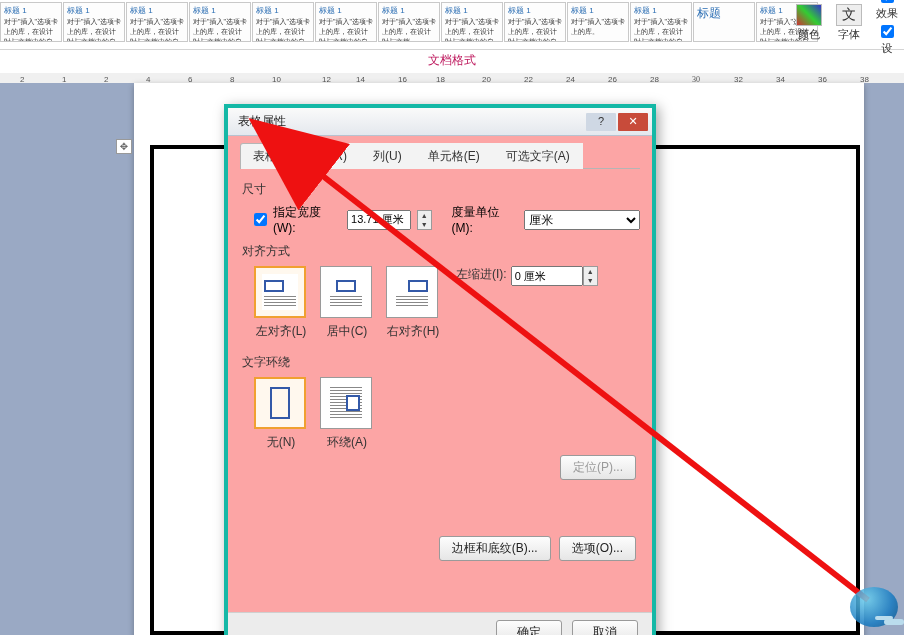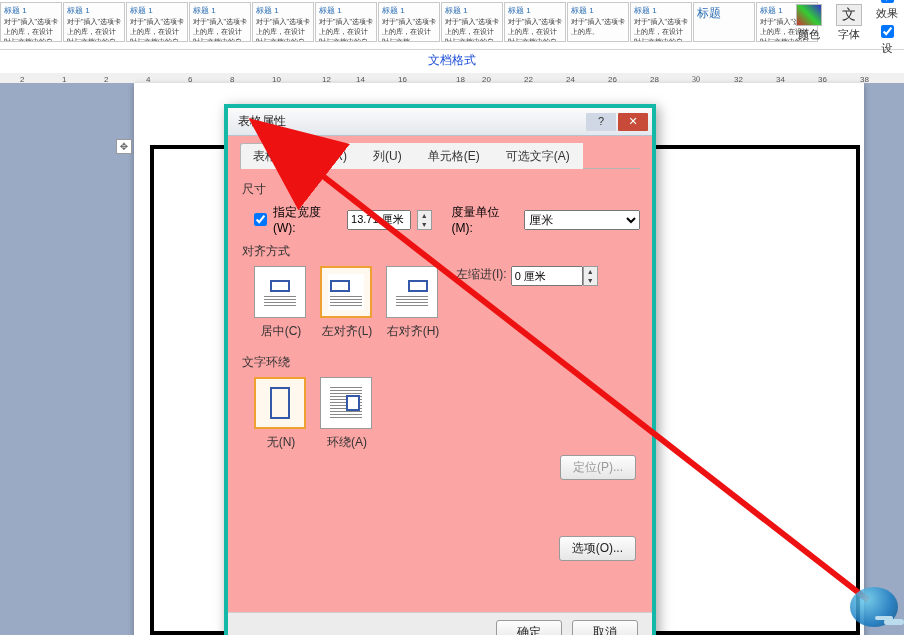--- a/index.html
+++ b/index.html
@@ -8,21 +8,21 @@
 
 .ribbon { height: 50px; background: #fff; border-bottom: 1px solid #d4d4d4; position: relative; padding-top: 2px; }
 .style-gallery { display: flex; gap: 1px; height: 40px; overflow: hidden; }
 .style-item { border: 1px solid #c9c9c9; width: 62px; height: 40px; font-size: 7px; color: #333; padding: 2px 3px; overflow: hidden; background: #fdfdfd; }
 .style-item .st-title { color: #2a6db3; font-size: 8px; display: block; margin-bottom: 1px; }
 .ribbon-right { position: absolute; right: 0; top: 0; display: flex; gap: 14px; align-items: center; height: 46px; padding-right: 6px; }
 .ribbon-btn { display: flex; flex-direction: column; align-items: center; font-size: 11px; color: #333; cursor: pointer; }
 .ribbon-btn .ic { width: 26px; height: 22px; background: #eee; border: 1px solid #bbb; margin-bottom: 1px; }
 .ribbon-chk { font-size: 11px; color: #333; display: flex; flex-direction: column; gap: 4px; }
 .ribbon-chk label { display: flex; align-items: center; gap: 3px; flex-direction: column; }
-.doc-style-label { text-align: center; font-size: 12px; color: #1d4ed8; padding: 2px 0 4px; }
+.doc-style-label { text-align: center; font-size: 12px; color: #be185d; padding: 2px 0 4px; }
 
 
 .ruler-area { height: 15px; background: #f0f0f0; display: flex; align-items: center; position: relative; font-size: 8px; color: #555; overflow: hidden; }
 .ruler-tick { position: absolute; top: 2px; }
 
 
 .canvas { position: absolute; top: 83px; left: 0; right: 0; bottom: 0; background: #9aa9c4; }
 .page { position: absolute; left: 134px; top: 0; width: 730px; height: 560px; background: #fff; box-shadow: 0 2px 6px rgba(0,0,0,.3); }
 .table-sel { position: absolute; left: 16px; top: 62px; width: 710px; height: 490px; border: 4px solid #000; }
 .move-handle { position: absolute; left: 116px; top: 56px; width: 16px; height: 15px; border: 1px solid #999; background: #fff; font-size: 10px; text-align: center; line-height: 13px; color: #666; cursor: move; }
@@ -129,21 +129,21 @@
     <span class="ruler-tick" style="left: 20px;">2</span>
     <span class="ruler-tick" style="left: 62px;">1</span>
     <span class="ruler-tick" style="left: 104px;">2</span>
     <span class="ruler-tick" style="left: 146px;">4</span>
     <span class="ruler-tick" style="left: 188px;">6</span>
     <span class="ruler-tick" style="left: 230px;">8</span>
     <span class="ruler-tick" style="left: 272px;">10</span>
     <span class="ruler-tick" style="left: 314px; margin-left: 8px;">12</span>
     <span class="ruler-tick" style="left: 356px;">14</span>
     <span class="ruler-tick" style="left: 398px;">16</span>
-    <span class="ruler-tick" style="left: 456px;">18</span>
+    <span class="ruler-tick" style="left: 436px;">18</span>
     <span class="ruler-tick" style="left: 482px;">20</span>
     <span class="ruler-tick" style="left: 524px;">22</span>
     <span class="ruler-tick" style="left: 566px;">24</span>
     <span class="ruler-tick" style="left: 608px;">26</span>
     <span class="ruler-tick" style="left: 650px;">28</span>
     <span class="ruler-tick" style="left: 692px; font-family: Liberation Serif, serif;">30</span>
     <span class="ruler-tick" style="left: 734px;">32</span>
     <span class="ruler-tick" style="left: 776px;">34</span>
     <span class="ruler-tick" style="left: 818px;">36</span>
     <span class="ruler-tick" style="left: 860px;">38</span>
@@ -181,30 +181,30 @@
           <span>▼</span>
         </div>
       <span style="margin-left:14px">度量单位(M):</span>
       <select class="sel"><option>厘米</option></select>
     </div>
 
     <div class="section-label">对齐方式</div>
     <div class="indent-row">
       <div class="align-row">
         <div class="align-opt">
+          <div class="align-box selected">
+              <span class="align-glyph"></span>
+            </div>
+          <span class="align-cap">左对齐(L)</span>
+        </div>
+        <div class="align-opt">
           <div class="align-box">
               <span class="align-glyph center"></span>
             </div>
           <span class="align-cap">居中(C)</span>
-        </div>
-        <div class="align-opt">
-          <div class="align-box selected">
-              <span class="align-glyph"></span>
-            </div>
-          <span class="align-cap">左对齐(L)</span>
         </div>
         <div class="align-opt">
           <div class="align-box">
               <span class="align-glyph right"></span>
             </div>
           <span class="align-cap">右对齐(H)</span>
         </div>
       </div>
       <div class="left-indent-col">
         <span>左缩进(I):</span>
@@ -231,20 +231,21 @@
             <span class="wrap-glyph around"></span>
           </div>
         <span class="align-cap">环绕(A)</span>
       </div>
     </div>
     <div class="position-btn-row">
       <button class="btn" disabled="">定位(P)...</button>
     </div>
 
     <div class="bottom-btn-row1">
+      <button class="btn">边框和底纹(B)...</button>
       <button class="btn">选项(O)...</button>
     </div>
   </div>
   <div class="dlg-footer">
     <button class="btn primary">确定</button>
     <button class="btn primary">取消</button>
   </div>
 </div>
 
 <svg class="arrow-svg">

